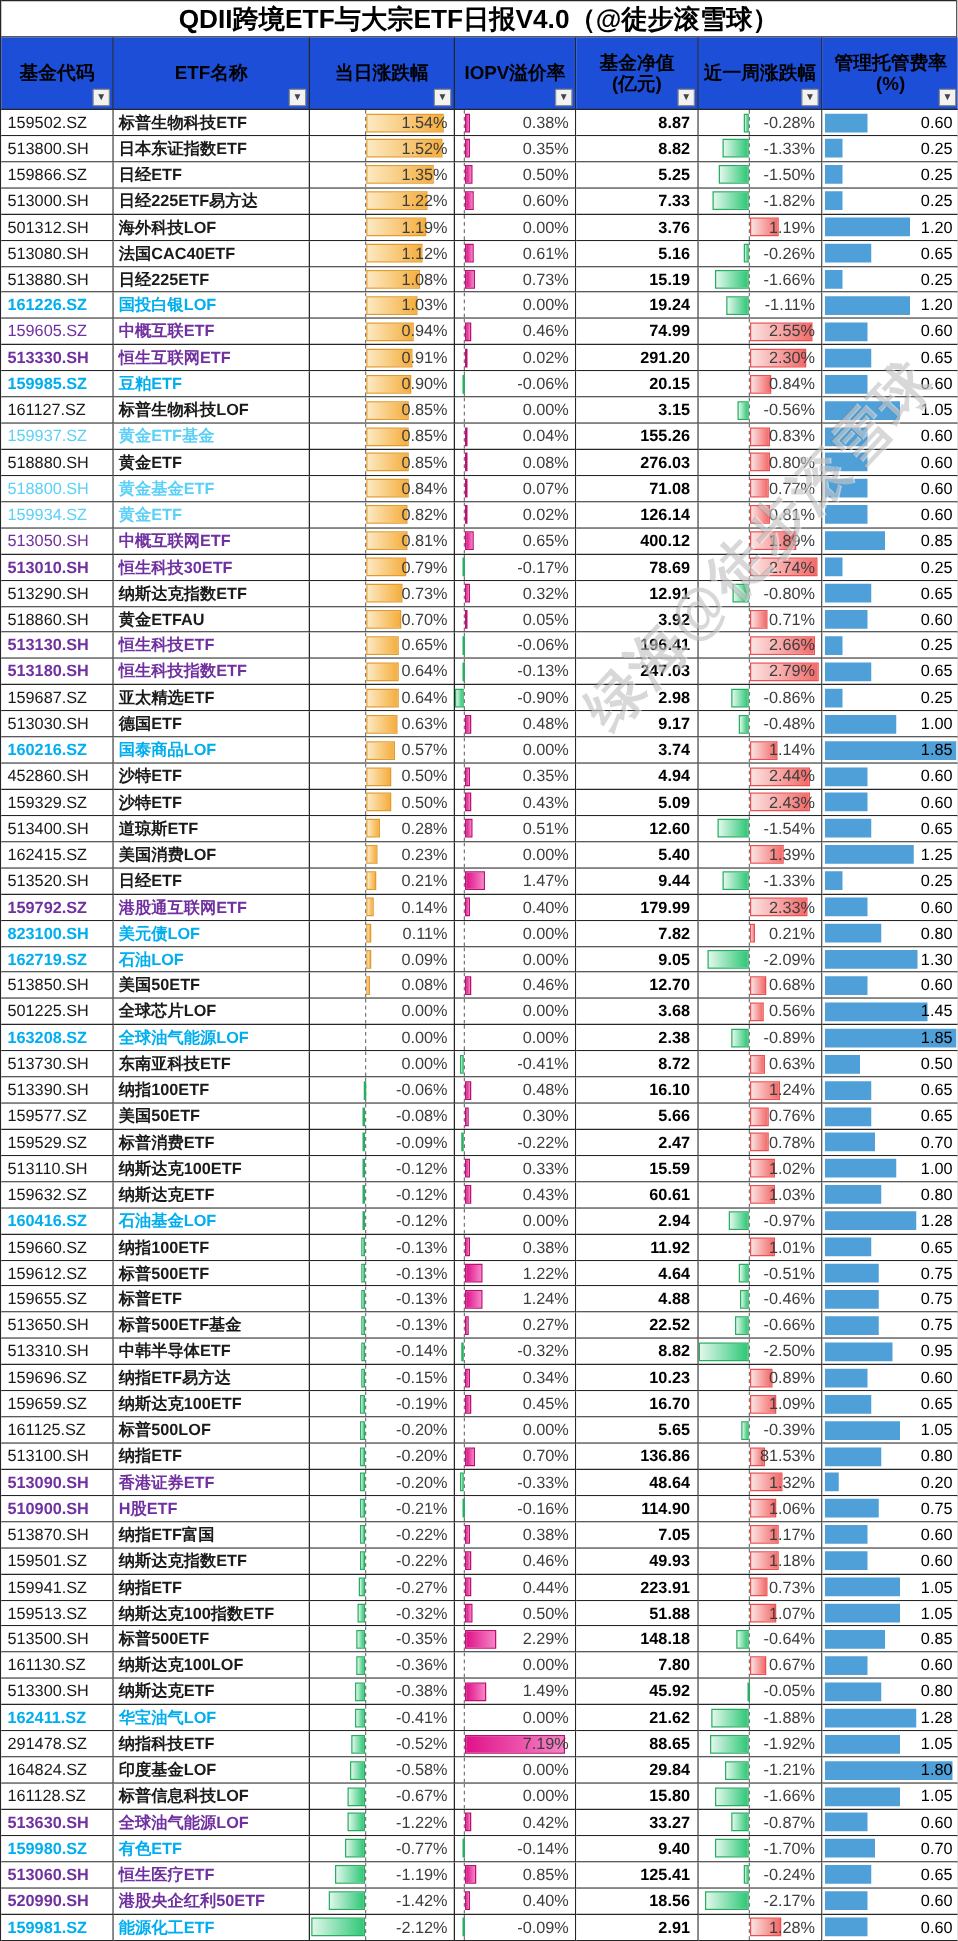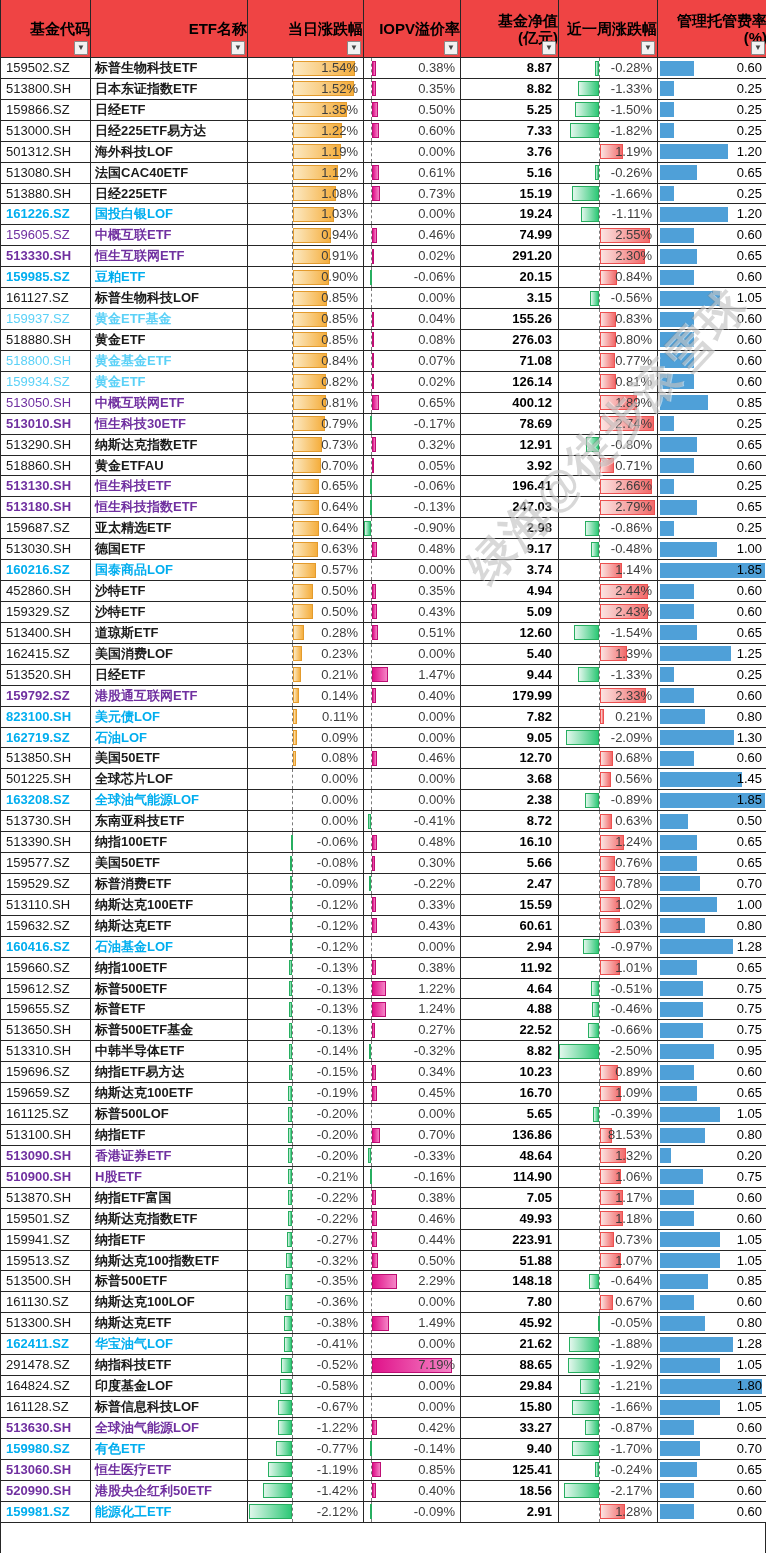--- a/index.html
+++ b/index.html
@@ -2,22 +2,22 @@
 <html><head>
 <meta charset="utf-8">
 <style>
   html,body{margin:0;padding:0;background:#fff;}
   body{width:766px;height:1553px;font-family:"Liberation Sans","DejaVu Sans",sans-serif;position:relative;overflow:hidden;}
   .sheet{position:absolute;left:0;top:0;width:766px;height:1553px;border-left:1px solid #262626;border-right:1px solid #262626;box-sizing:border-box;background:#fff;}
   .titlebar{height:30px;line-height:30px;text-align:center;font-size:21px;font-weight:bold;color:#000;
     border-top:1px solid #262626;border-bottom:1px solid #262626;box-sizing:border-box;letter-spacing:0;}
   
   .hdr{display:grid;grid-template-columns:90px 157px 116px 97px 98px 99px 109px;height:58px;}
-  .hcell{position:relative;background:#ef4444;border-right:1px solid #262626;border-bottom:1px solid #262626;box-sizing:border-box;
-    display:flex;flex-direction:column;align-items:flex-end;justify-content:center;font-weight:bold;font-size:15px;color:#000;line-height:17px;text-align:center;}
+  .hcell{position:relative;background:#1d4ed8;border-right:1px solid #262626;border-bottom:1px solid #262626;box-sizing:border-box;
+    display:flex;flex-direction:column;align-items:center;justify-content:center;font-weight:bold;font-size:15px;color:#000;line-height:17px;text-align:center;}
   .hcell:last-child{border-right:none;}
   .filt{position:absolute;right:2px;bottom:2px;width:14px;height:14px;background:#f2f2f2;border:1px solid #8a8a8a;
     font-size:8px;line-height:12px;text-align:center;color:#444;padding:0;border-radius:1px;}
   
   .rows{display:grid;grid-template-columns:90px 157px 116px 97px 98px 99px 109px;grid-auto-rows:20.9286px;}
   .cell{position:relative;border-right:1px solid #262626;border-bottom:1px solid #262626;box-sizing:border-box;overflow:hidden;background:#fff;}
   .cell.last{border-right:none;}
   .code{font-size:13px;line-height:20px;padding-left:5px;white-space:nowrap;color:#1a1a1a;}
   .name{font-size:13px;line-height:20px;padding-left:4px;font-weight:bold;white-space:nowrap;color:#1a1a1a;}
   .val{position:absolute;right:5px;top:0;line-height:20px;font-size:13px;color:#3d3d3d;z-index:3;}
@@ -41,20 +41,21 @@
   .c-p{color:#7030A0;}
   .bold{font-weight:bold;}
   .watermark{position:absolute;left:400px;top:370px;width:480px;transform:rotate(-47deg);transform-origin:center;
     font-size:46px;font-weight:bold;color:rgba(125,125,125,0.30);white-space:nowrap;z-index:5;pointer-events:none;
     text-shadow:1px 1px 0 rgba(255,255,255,0.5);letter-spacing:2px;}
 </style>
 </head>
 <body>
 
 <div class="sheet">
+  <div class="titlebar">QDII跨境ETF与大宗ETF日报V4.0（@徒步滚雪球）</div>
 
   <div class="hdr">
     <div class="hcell">
       <span>基金代码</span>
       <button class="filt">▼</button>
     </div>
     <div class="hcell">
       <span>ETF名称</span>
       <button class="filt">▼</button>
     </div>

